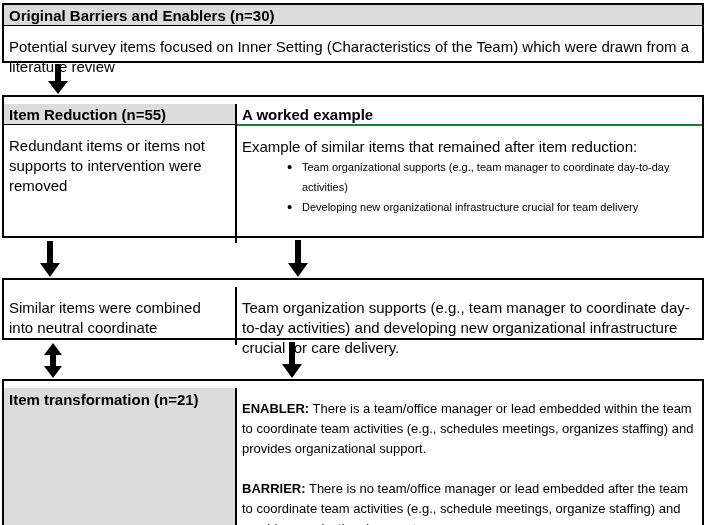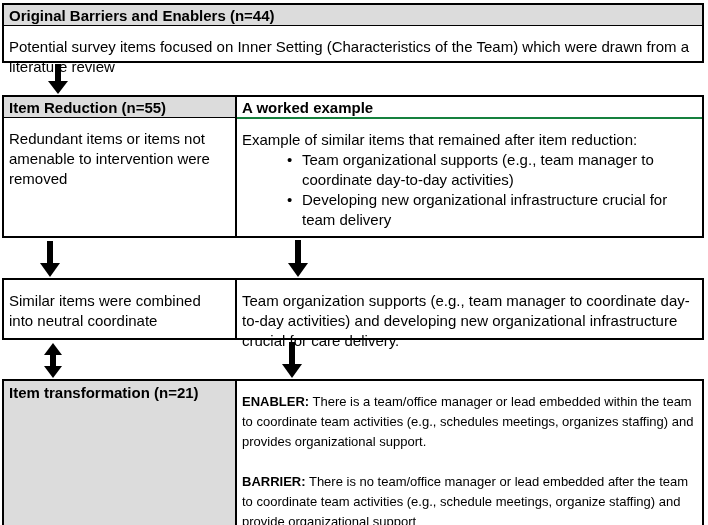--- a/index.html
+++ b/index.html
@@ -20,20 +20,21 @@
     position: absolute;
     left: 2px;
     width: 702px;
     border: 2px solid #000000;
     background: #ffffff;
     box-sizing: border-box;
   }
   .cols {
     display: flex;
     height: 100%;
+    margin-top: 7px;
   }
   .col-left {
     width: 233px;
     min-width: 233px;
     border-right: 2px solid #000000;
     box-sizing: border-box;
   }
   .col-right {
     flex: 1;
     min-width: 0;
@@ -70,21 +71,21 @@
     line-height: 19px;
     padding: 2px 5px 0 5px;
   }
   ul.bullets {
     margin: 0;
     padding: 0 0 0 60px;
     list-style: none;
   }
   ul.bullets li {
     position: relative;
-    font-size: 15px;
+    font-size: 11px;
     line-height: 20px;
   }
   ul.bullets li::before {
     content: "\2022";
     position: absolute;
     left: -15px;
     top: 0;
     font-size: 15px;
   }
   .para {
@@ -101,36 +102,36 @@
   .arrow svg {
     display: block;
   }
 </style>
 </head>
 <body>
 
 <div class="page">
 
   <div class="tbox" style="top:3px; height:60px;">
-    <div class="hdr">Original Barriers and Enablers (n=44)</div>
+    <div class="hdr">Original Barriers and Enablers (n=30)</div>
     <div class="cell-body">Potential survey items focused on Inner Setting (Characteristics of the Team) which were drawn from a literature review</div>
   </div>
 
   <div class="arrow" style="left:47px; top:64px;">
     <svg width="22" height="30" viewBox="0 0 22 30" xmlns="http://www.w3.org/2000/svg">
       <rect x="8" y="0" width="6" height="18" fill="#000000"></rect>
       <polygon points="1,17 21,17 11,30" fill="#000000"></polygon>
     </svg>
   </div>
 
   <div class="tbox" style="top:95px; height:143px;">
     <div class="cols">
       <div class="col-left">
         <div class="hdr">Item Reduction (n=55)</div>
-        <div class="cell-body">Redundant items or items not amenable to intervention were removed</div>
+        <div class="cell-body">Redundant items or items not supports to intervention were removed</div>
       </div>
       <div class="col-right">
         <div class="hdr-white">A worked example</div>
         <div class="cell-body">
           <div>Example of similar items that remained after item reduction:</div>
           <ul class="bullets">
             <li>Team organizational supports (e.g., team manager to coordinate day-to-day activities)</li>
             <li>Developing new organizational infrastructure crucial for team delivery</li>
           </ul>
         </div>

